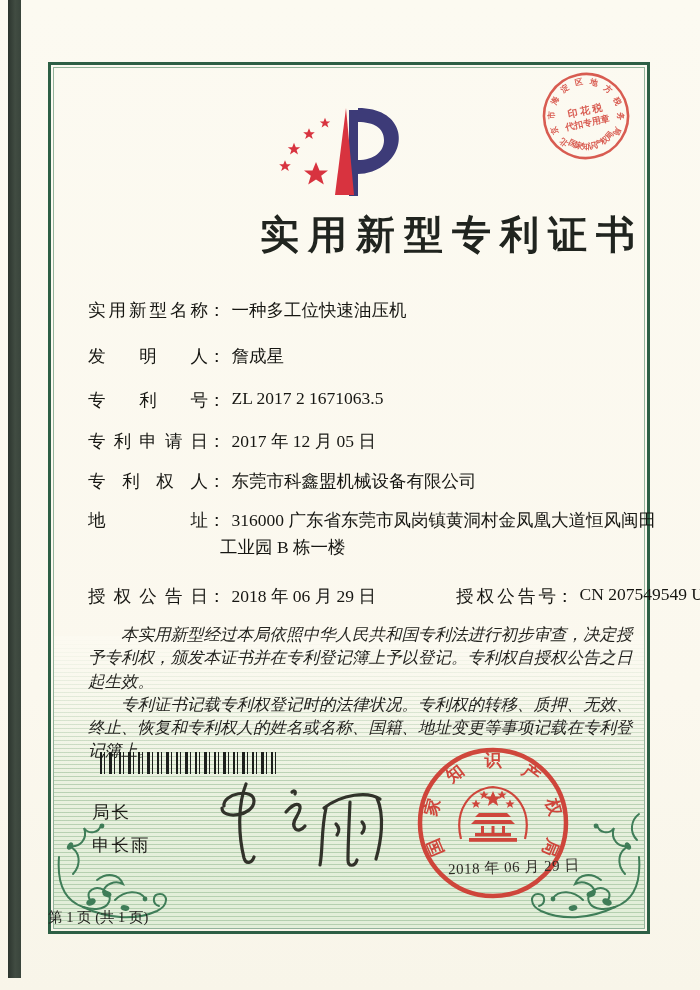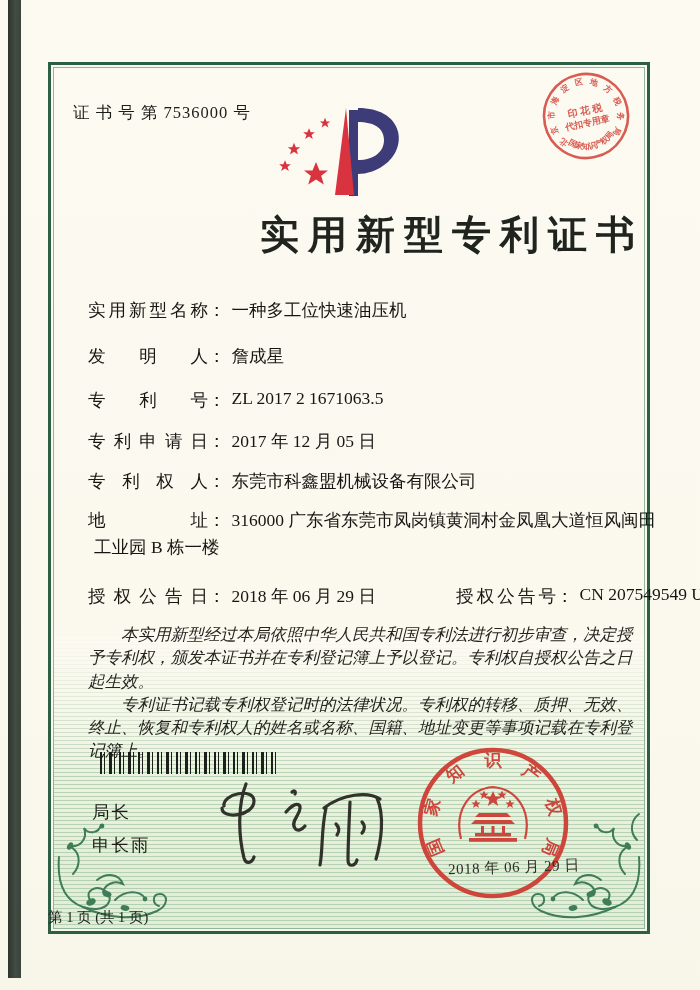--- a/index.html
+++ b/index.html
@@ -18,21 +18,21 @@
   .ornament{position:absolute;bottom:1px;}
   .ornament-left{left:1px;}
   .ornament-right{right:1px;transform:scaleX(-1);}
   .cert-no{position:absolute;left:73px;top:102px;font-size:16.5px;color:#1c1c18;letter-spacing:1px;}
   .logo{position:absolute;left:262px;top:104px;}
   .title{position:absolute;left:48px;top:208px;width:596px;text-align:right;font-size:39px;font-weight:700;letter-spacing:9px;color:#20241f;}
   .row{position:absolute;left:88px;font-size:17.5px;color:#161612;white-space:nowrap;}
   .row .label{display:inline-block;width:120px;text-align:justify;text-align-last:justify;vertical-align:top;}
   .row .colon{display:inline-block;vertical-align:top;}
   .row .value{display:inline-block;margin-left:6px;vertical-align:top;}
-  .value2{display:block;padding-left:6px;margin-top:3px;}
+  .value2{display:block;margin-left:126px;padding-left:6px;margin-top:3px;}
   .grant-no-col{position:absolute;left:368px;top:0;}
   .grant-no-col .label{width:100px;}
   .paras{position:absolute;left:88px;top:578px;width:552px;font-size:16.5px;font-style:italic;line-height:23.3px;color:#23231f;margin-top:45px;}
   .paras p{margin:0;text-indent:2em;}
   .barcode{position:absolute;left:100px;top:752px;width:177px;height:22px;
     background:repeating-linear-gradient(90deg,#1c1f1c 0 2px,rgba(0,0,0,0) 2px 4px,#1c1f1c 4px 5px,rgba(0,0,0,0) 5px 9px,#1c1f1c 9px 12px,rgba(0,0,0,0) 12px 14px,#1c1f1c 14px 15px,rgba(0,0,0,0) 15px 19px);}
   .signer-title{position:absolute;left:92px;top:800px;font-size:17.5px;color:#1d1d18;letter-spacing:2px;}
   .signer-name{position:absolute;left:92px;top:833px;font-size:17.5px;color:#1d1d18;letter-spacing:2px;}
   .signature{position:absolute;left:208px;top:772px;}
   .seal{position:absolute;left:413px;top:743px;opacity:.93;}
@@ -84,21 +84,20 @@
           <ellipse cx="52" cy="92" rx="4.6" ry="3" transform="rotate(20 52 92)"></ellipse>
           <ellipse cx="15" cy="44" rx="4" ry="2.6" transform="rotate(-60 15 44)"></ellipse>
           <ellipse cx="70" cy="106" rx="4.4" ry="2.8" transform="rotate(10 70 106)"></ellipse>
           <circle cx="47" cy="24" r="2.4"></circle>
           <circle cx="90" cy="97" r="2.4"></circle>
         </g>
       </svg>
     </div>
   </div>
 
-  <div class="cert-no">证 书 号 第 7536000 号</div>
 
   <svg class="logo" width="176" height="102" viewBox="0 0 176 102">
     <g fill="#d8333f">
       <path d="M0,-5.2 L1.5,-1.5 5.2,-1.5 2.2,0.8 3.4,4.6 0,2.3 -3.4,4.6 -2.2,0.8 -5.2,-1.5 -1.5,-1.5 Z" transform="translate(63,19)"></path>
       <path d="M0,-5.8 L1.7,-1.7 5.8,-1.7 2.5,0.9 3.8,5.1 0,2.6 -3.8,5.1 -2.5,0.9 -5.8,-1.7 -1.7,-1.7 Z" transform="translate(47,30)"></path>
       <path d="M0,-6.2 L1.8,-1.8 6.2,-1.8 2.6,1 4,5.5 0,2.8 -4,5.5 -2.6,1 -6.2,-1.8 -1.8,-1.8 Z" transform="translate(32,45)"></path>
       <path d="M0,-5.8 L1.7,-1.7 5.8,-1.7 2.5,0.9 3.8,5.1 0,2.6 -3.8,5.1 -2.5,0.9 -5.8,-1.7 -1.7,-1.7 Z" transform="translate(23,62)"></path>
       <path d="M0,-12 L3.5,-3.6 12,-3.6 5.2,1.8 7.8,10.5 0,5.4 -7.8,10.5 -5.2,1.8 -12,-3.6 -3.5,-3.6 Z" transform="translate(54,70)"></path>
     </g>
     <g fill="#3d3b78">

